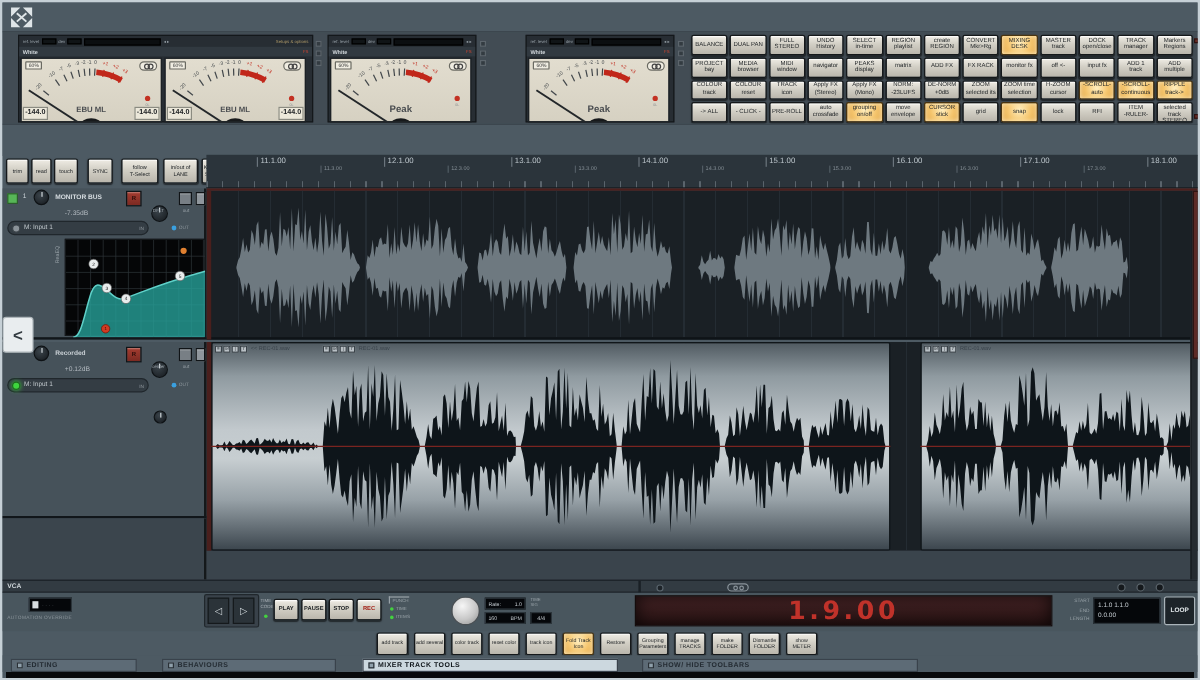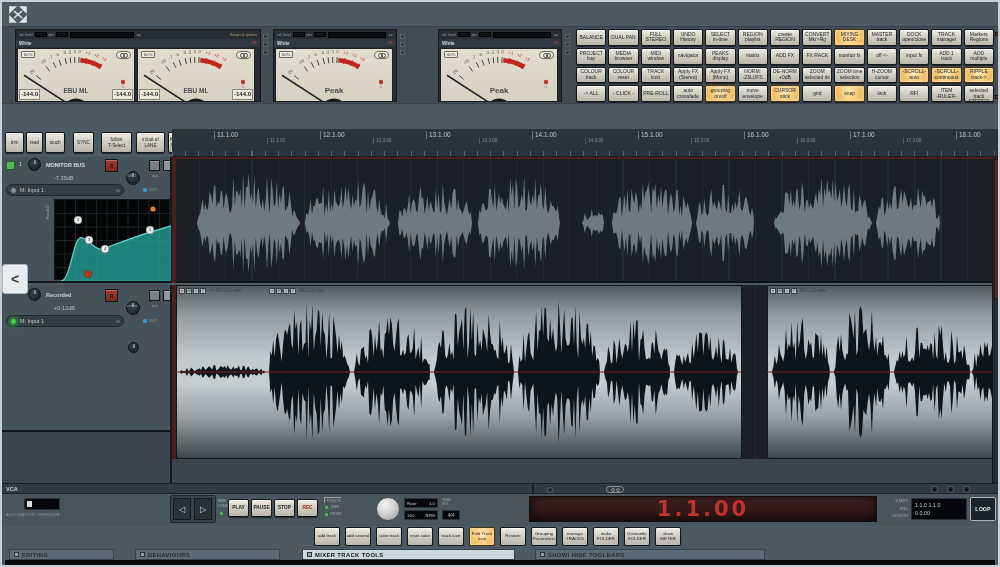--- a/index.html
+++ b/index.html
@@ -597,21 +597,21 @@
     </div>
     <div class="blackbox abs" style="left:402px;top:16px;width:34px;height:10px;display:flex;justify-content:space-between;align-items:center;padding:0 2px;font-size:4.4px;">
       <span>160</span>
         <span>BPM</span>
     </div>
     <span class="abs" style="left:440px;top:4px;font-size:3.6px;color:#98a2a8;white-space:pre-line;line-height:1.2;">TIME
 SIG</span>
     <div class="blackbox abs" style="left:440px;top:16px;width:18px;height:10px;display:flex;align-items:center;justify-content:center;font-size:4.6px;">4/4</div>
 
     <div class="abs" style="left:527px;top:2px;width:348px;height:26px;background:linear-gradient(#4a2628,#351a1b 55%,#2b1415);border:1px solid #140c0c;box-shadow:inset 0 0 14px rgba(0,0,0,.8);display:flex;align-items:center;justify-content:center;">
-      <span style="font-family:'DejaVu Sans',sans-serif;font-size:21px;font-weight:bold;color:#c0322a;letter-spacing:3px;">1.1.00</span>
+      <span style="font-family:'DejaVu Sans',sans-serif;font-size:21px;font-weight:bold;color:#c0322a;letter-spacing:3px;">1.9.00</span>
     </div>
 
     <span class="led abs" style="left:929px;top:-8px;width:7px;height:7px;background:#15191c;border:1px solid #5a646b;"></span>
     <span class="led abs" style="left:945px;top:-8px;width:7px;height:7px;background:#15191c;border:1px solid #5a646b;"></span>
     <span class="led abs" style="left:961px;top:-8px;width:7px;height:7px;background:#15191c;border:1px solid #5a646b;"></span>
     <div class="abs" style="left:880px;top:3px;width:26px;font-size:4px;color:#96a0a6;text-align:right;line-height:7.6px;">
       <div>START</div>
       <div>END</div>
       <div>LENGTH</div>
     </div>

